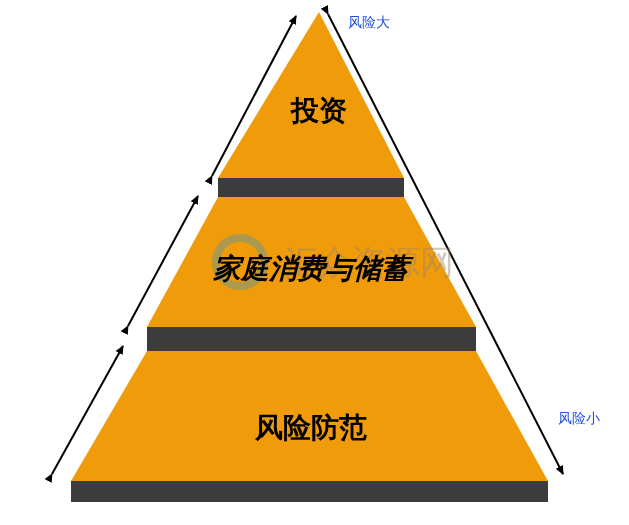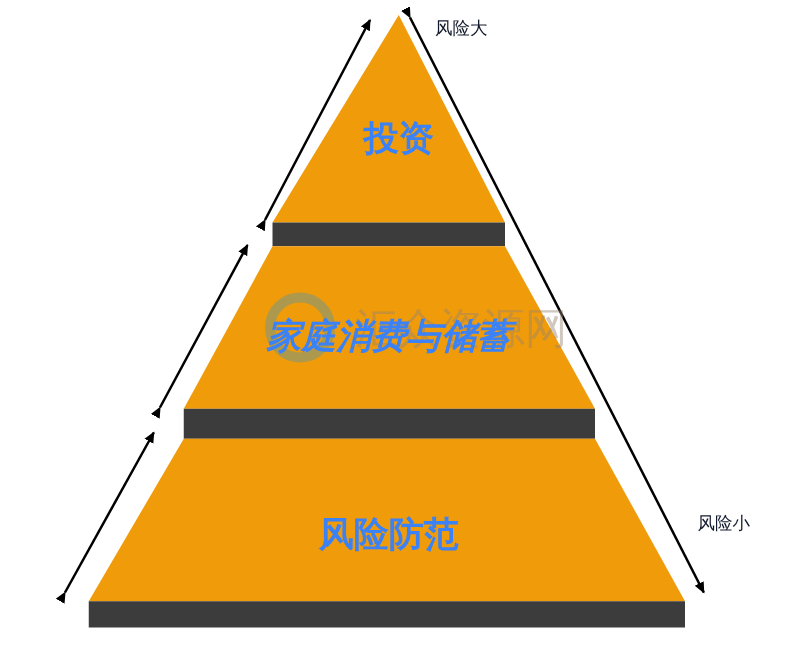--- a/index.html
+++ b/index.html
@@ -1,22 +1,22 @@
 <!DOCTYPE html>
 <html><head>
   <meta charset="utf-8">
   <style>
     html, body { margin: 0; padding: 0; background: #ffffff; }
     body { width: 629px; height: 525px; position: relative; overflow: hidden;
            font-family: "DejaVu Sans", "Liberation Sans", sans-serif; }
     svg { position: absolute; left: 0; top: 0; }
-    .tier-label { position: absolute; color: #3b82f6; font-weight: bold;
+    .tier-label { position: absolute; color: #000000; font-weight: bold;
                   text-align: center; white-space: nowrap;
                   font-family: "DejaVu Sans", sans-serif; }
-    .side-label { position: absolute; color: #0f172a; font-size: 14px; white-space: nowrap;
+    .side-label { position: absolute; color: #1d4ed8; font-size: 14px; white-space: nowrap;
                   font-family: "DejaVu Sans", sans-serif; }
     .watermark { position: absolute; color: rgba(150,130,110,0.45);
                  font-family: Liberation Mono, monospace; font-size: 34px; white-space: nowrap; }
   </style>
 </head>
 <body>
 
 <svg width="629" height="525" viewBox="0 0 629 525">
   <defs>
     <marker id="ah" markerWidth="10" markerHeight="10" refX="8" refY="5" orient="auto" markerUnits="userSpaceOnUse">

